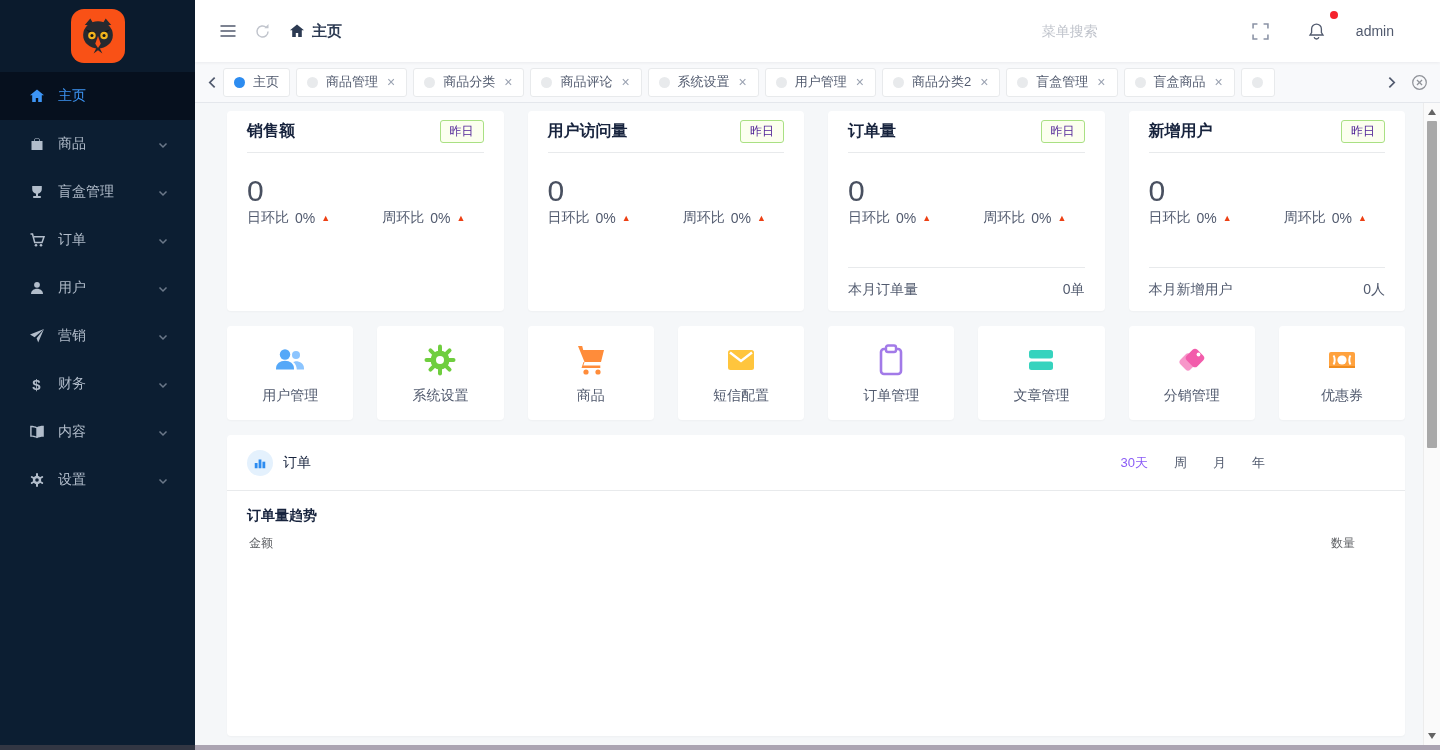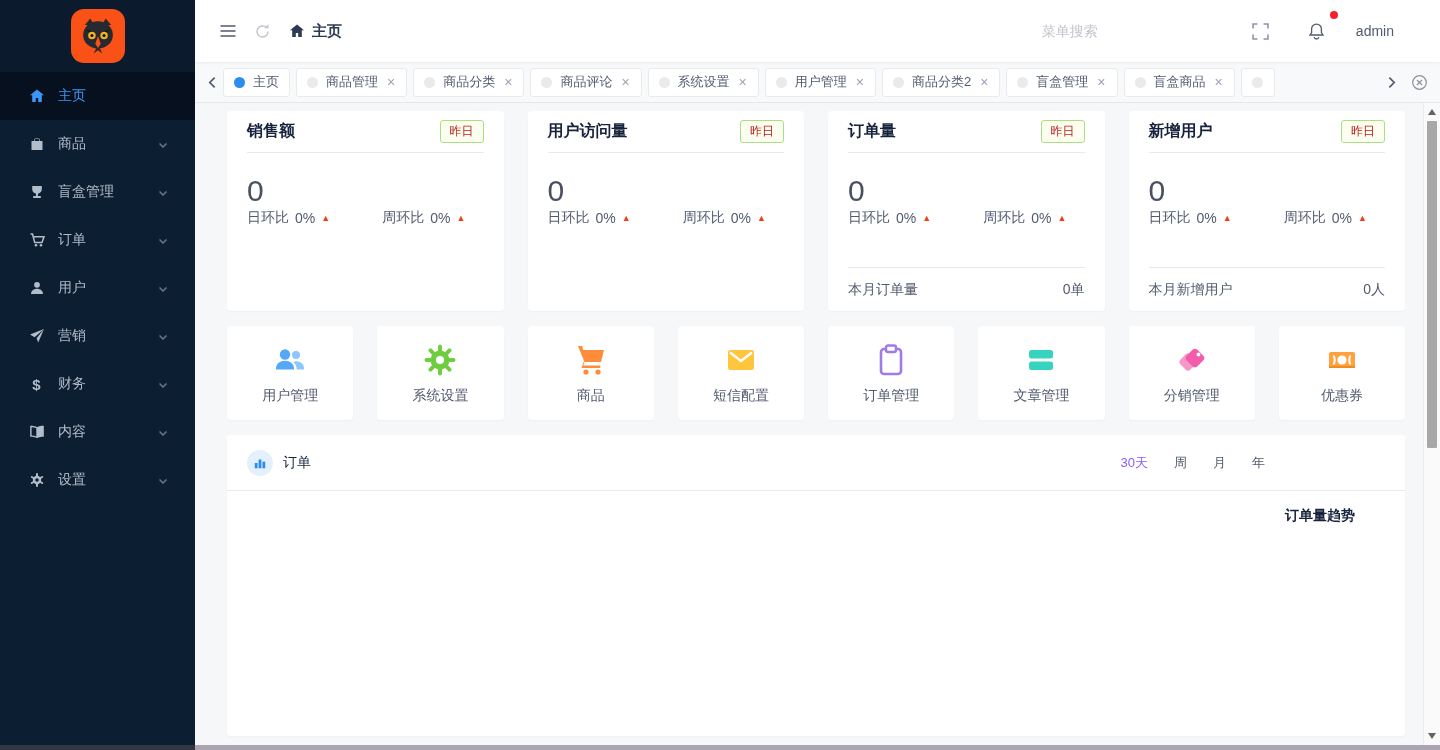--- a/index.html
+++ b/index.html
@@ -41,40 +41,40 @@
   .tab-close { color:#9aa2b1; font-size:14px; line-height:1; cursor:pointer; padding:0 1px; }
   .tab-mini { width:34px; }
   .tab-menu-btn { width:26px; height:26px; display:flex; align-items:center; justify-content:center; cursor:pointer; margin-left:4px; }
 
   
   .content { flex:1; padding:8px 35px 0 32px; overflow:hidden; }
   .row4 { display:flex; gap:24px; }
   .stat-card { flex:1; background:#fff; border-radius:4px; height:200px; padding:0 20px; display:flex; flex-direction:column; box-shadow:0 1px 2px rgba(0,0,0,.03); }
   .stat-head { height:42px; display:flex; align-items:center; justify-content:space-between; border-bottom:1px solid #e8eaec; }
   .stat-title { font-size:16px; font-weight:bold; color:#17233d; }
-  .badge { font-size:12px; color:#b91c1c; border:1px solid #a9e083; background:#fcffef; border-radius:3px; padding:2px 9px; }
+  .badge { font-size:12px; color:#4c1d95; border:1px solid #a9e083; background:#fcffef; border-radius:3px; padding:2px 9px; }
   .stat-value { font-size:30px; color:#495060; margin-top:20px; line-height:1.2; }
   .ratio-row { display:flex; gap:52px; font-size:14px; color:#515a6e; align-items:flex-start; }
   .ratio { display:flex; align-items:center; gap:6px; }
   .caret-up { color:#ed4014; font-size:9px; line-height:1; }
   .stat-foot { margin-top:auto; border-top:1px solid #e8eaec; height:44px; display:flex; align-items:center; justify-content:space-between; font-size:14px; color:#515a6e; }
 
   .row8 { display:flex; gap:24px; margin-top:15px; }
   .qa-card { flex:1; background:#fff; border-radius:4px; height:94px; display:flex; flex-direction:column; align-items:center; justify-content:center; gap:9px; cursor:pointer; box-shadow:0 1px 2px rgba(0,0,0,.03); }
   .qa-card svg { width:36px; height:36px; }
   .qa-label { font-size:14px; color:#515a6e; }
 
   .chart-card { background:#fff; border-radius:4px; margin-top:15px; height:301px; display:flex; flex-direction:column; box-shadow:0 1px 2px rgba(0,0,0,.03); }
   .chart-head { height:56px; border-bottom:1px solid #e8eaec; display:flex; align-items:center; padding:0 20px; }
   .chart-ic { width:26px; height:26px; border-radius:50%; background:#e4f1fd; display:flex; align-items:center; justify-content:center; margin-right:10px; }
   .chart-title { font-size:14px; color:#17233d; }
   .ranges { margin-left:auto; display:flex; gap:26px; font-size:13px; color:#515a6e; margin-right:120px; }
   .range { cursor:pointer; }
   .range.active { color:#8b5cf6; }
-  .chart-body { padding:16px 50px 0 20px;text-align:right; }
+  .chart-body { padding:16px 50px 0 20px; }
   .trend-title { font-size:14px; font-weight:bold; color:#17233d; }
   .axis-row { display:flex; justify-content:space-between; margin-top:10px; font-size:12px; color:#606266; padding-left:2px; }
 
   
   .scrollbar { position:absolute; top:103px; bottom:5px; right:0; width:17px; background:#fafafa; border-left:1px solid #ececec; z-index:5; }
   .sb-up { position:absolute; top:6px; left:4px; width:0; height:0; border-left:4px solid transparent; border-right:4px solid transparent; border-bottom:6px solid #636363; }
   .sb-down { position:absolute; bottom:6px; left:4px; width:0; height:0; border-left:4px solid transparent; border-right:4px solid transparent; border-top:6px solid #636363; }
   .sb-thumb { position:absolute; top:18px; left:3px; width:10px; height:327px; background:#a8a8a8; border-radius:1px; }
 
   .bottom-strip { position:absolute; left:0; bottom:0; width:1440px; height:5px; background:linear-gradient(90deg,#323643 0,#323643 195px,#aba4b2 195px,#aba4b2 100%); z-index:9; }
@@ -490,20 +490,24 @@
         <span class="chart-title">订单</span>
         <div class="ranges">
           <span class="range active">30天</span>
           <span class="range">周</span>
           <span class="range">月</span>
           <span class="range">年</span>
         </div>
       </div>
       <div class="chart-body">
         <div class="trend-title">订单量趋势</div>
+        <div class="axis-row">
+          <span>金额</span>
+          <span>数量</span>
+        </div>
       </div>
     </div>
 
   </div>
 
   <div class="scrollbar">
     <span class="sb-up"></span>
     <span class="sb-thumb"></span>
     <span class="sb-down"></span>
   </div>

